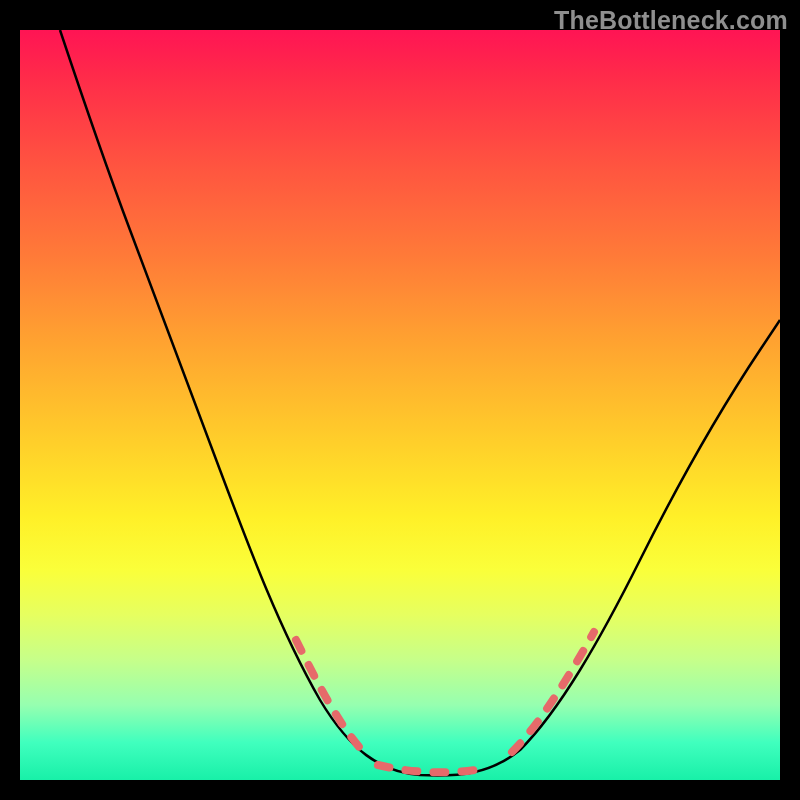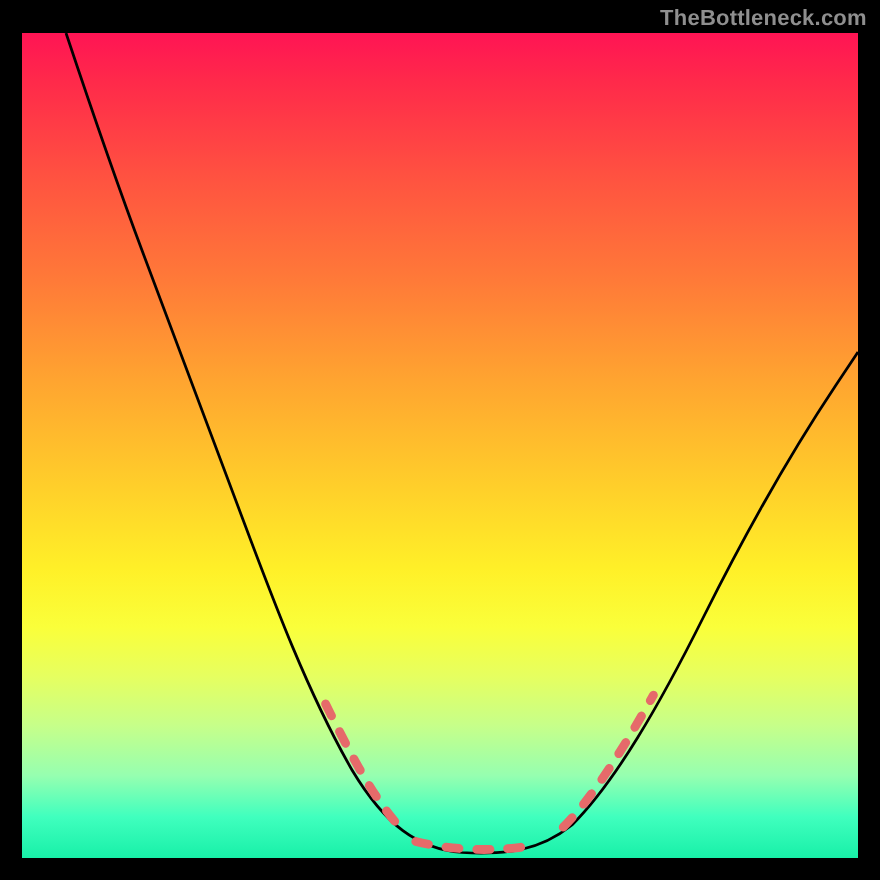--- a/index.html
+++ b/index.html
@@ -8,21 +8,21 @@
     position: relative;
     width: 800px;
     height: 800px;
     background: #000;
   }
   .attribution {
     position: absolute;
     top: 6px;
     right: 12px;
     font-family: Arial, Helvetica, sans-serif;
-    font-size: 20px;
+    font-size: 25px;
     font-weight: 600;
     color: #8f8f8f;
     letter-spacing: 0.2px;
     z-index: 10;
   }
   .plot-area {
     position: absolute;
     left: 20px;
     top: 30px;
     width: 760px;

